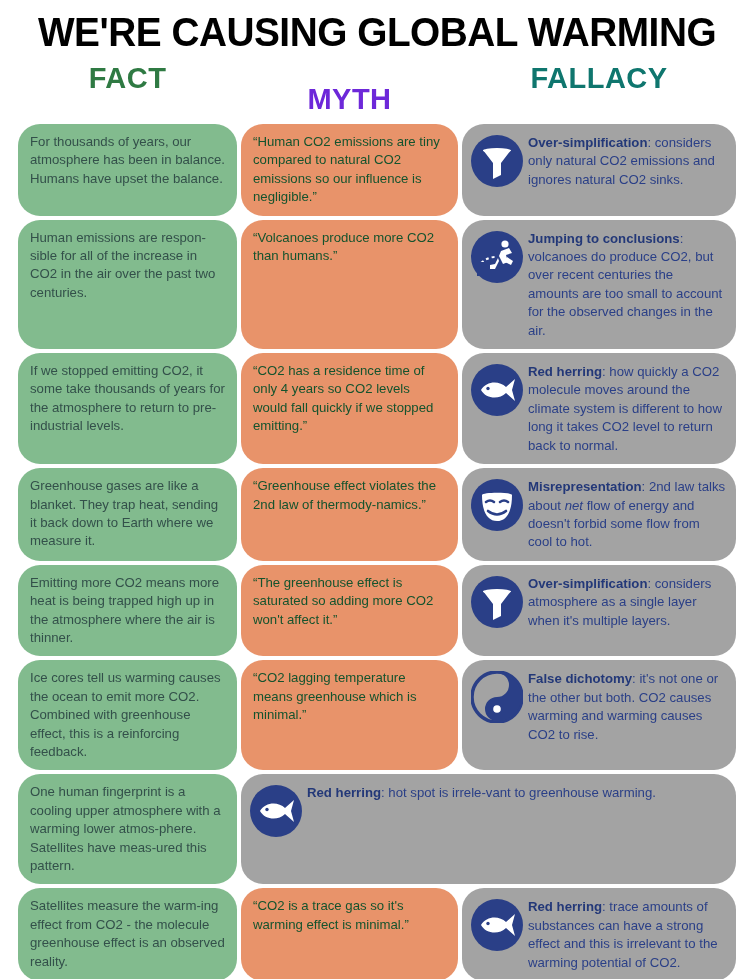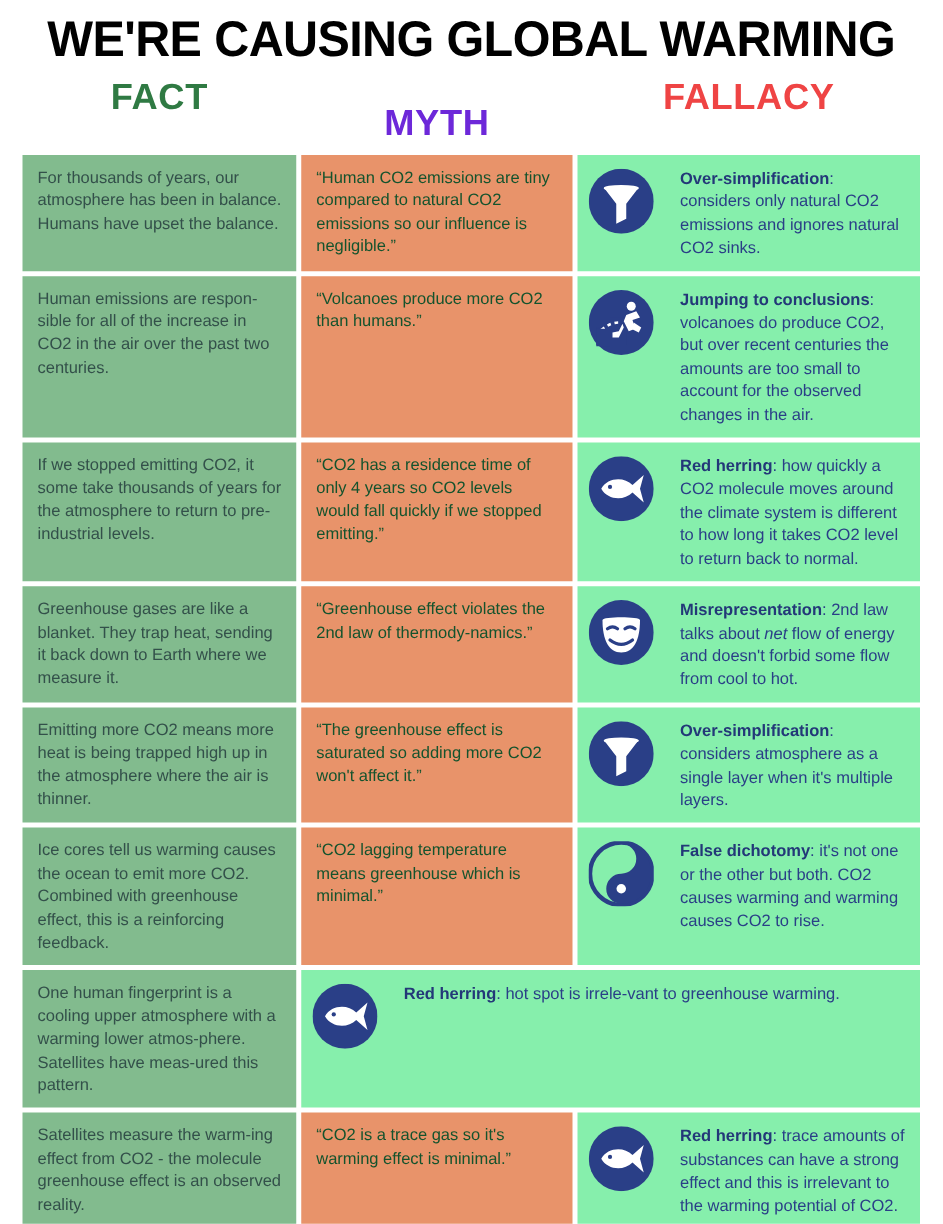--- a/index.html
+++ b/index.html
@@ -37,49 +37,50 @@
     margin-bottom: 8px;
   }
   .col-head {
     font-size: 29px;
     font-weight: bold;
     text-align: center;
     letter-spacing: 0.5px;
   }
   .ch-fact    { flex: 0 0 219px; color: #2f7a43; }
   .ch-myth    { flex: 0 0 217px; color: #6d28d9; margin-top: 21px; }
-  .ch-fallacy { flex: 1 1 auto;  color: #ef4444; text-align: center; }
+  .ch-fallacy { flex: 1 1 auto;  color: #0f766e; text-align: center; }
 
   
   .table { display: flex; flex-direction: column; gap: 4px; }
   .row { display: flex; gap: 4px; }
 
   .cell {
     padding: 9px 11px 9px 12px;
     font-size: 13.2px;
     line-height: 18.4px;
+    border-radius: 22px;
   }
   .cell-fact {
     flex: 0 0 219px;
     background: #82bb8e;
     color: #33504a;
   }
   .cell-myth {
     flex: 0 0 217px;
     background: #e8936a;
     color: #14532d;
   }
   .cell-fallacy {
     flex: 1 1 auto;
-    background: #86efac;
+    background: #a3a3a3;
     color: #2a3f87;
     display: flex;
     align-items: flex-start;
     padding: 9px 10px 9px 9px;
-    gap: 21px;
+    gap: 5px;
   }
   .fallacy-text { padding-top: 1px; }
   .fallacy-text b { font-weight: bold; color: #233878; }
   .fallacy-text i { }
 
   .icon-wrap {
     flex: 0 0 52px;
     width: 52px;
     height: 52px;
     margin-top: 2px;

